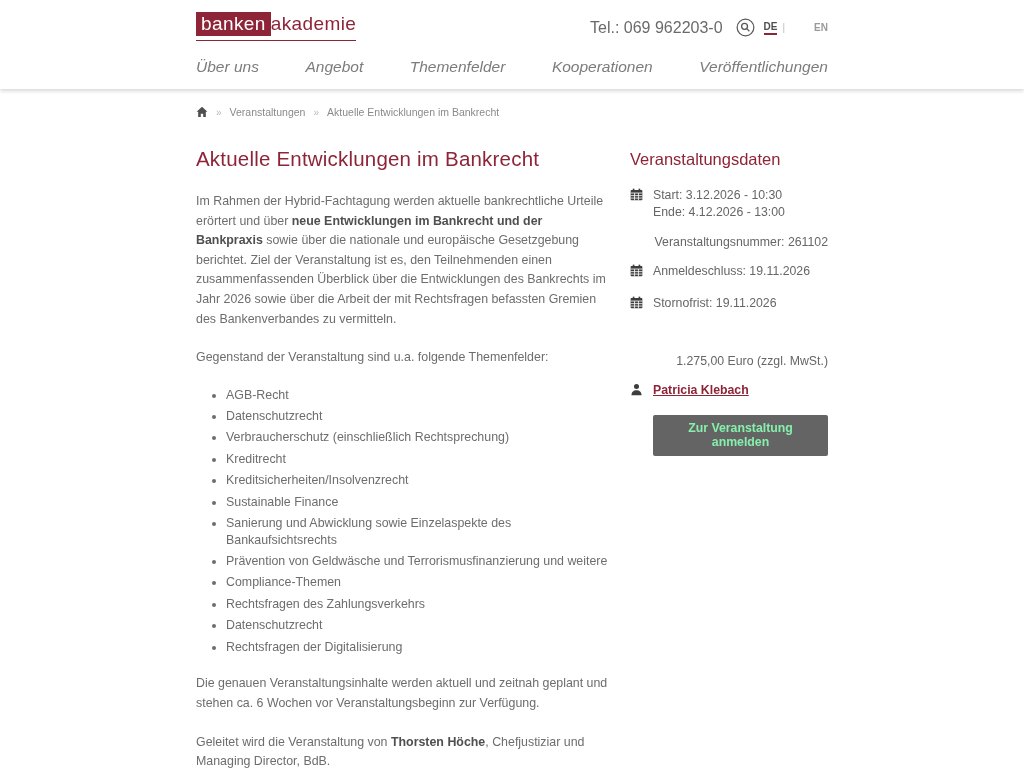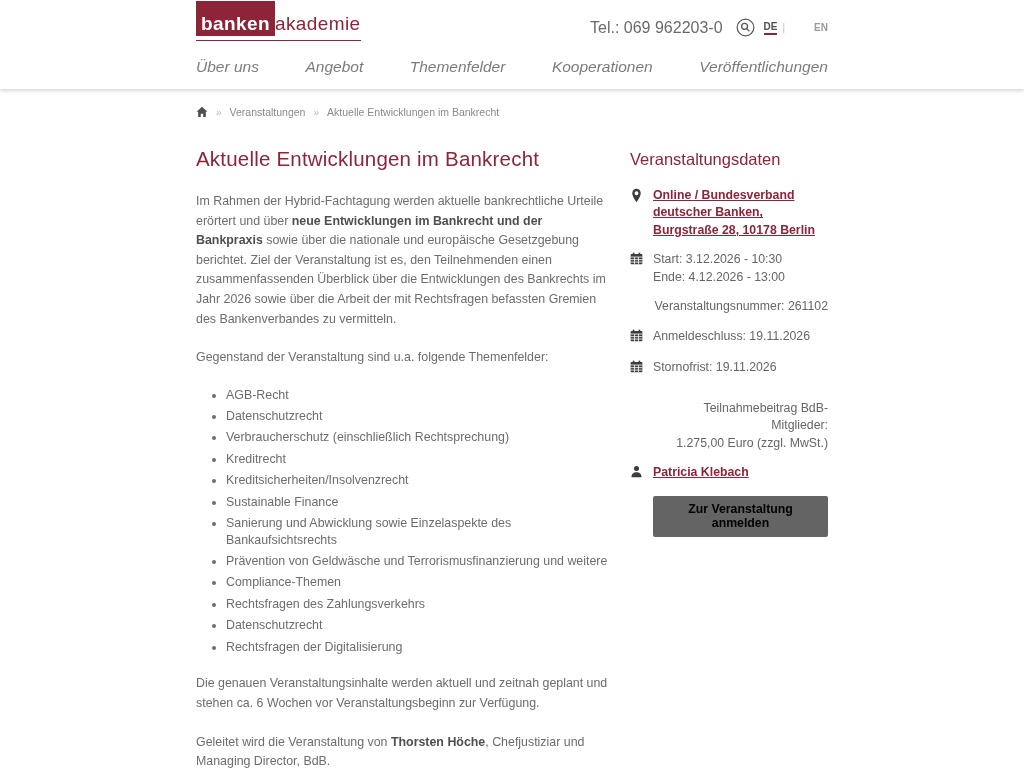--- a/index.html
+++ b/index.html
@@ -11,21 +11,21 @@
   html,body{background:#fff;}
   body{
     width:1024px;height:768px;overflow:hidden;
     font-family:"Liberation Sans",sans-serif;color:#6d6d6d;
   }
   .container{width:632px;margin:0 auto;}
   
   .header-wrap{box-shadow:0 2px 4px rgba(0,0,0,.16);padding-top:13px;background:#fff;}
   .header-top{display:flex;justify-content:space-between;align-items:flex-start;}
   .logo{display:inline-block;padding-bottom:5px;border-bottom:1px solid var(--brand);cursor:pointer;}
-  .logo-banken{background:var(--brand);color:#fff;font-weight:bold;font-size:19px;padding:12px 5px 2px;letter-spacing:.4px;}
+  .logo-banken{background:var(--brand);color:#fff;font-weight:normal;font-size:19px;padding:1px 5px 2px;letter-spacing:.4px;}
   .logo-akademie{color:var(--brand);font-size:19px;letter-spacing:.4px;}
   .header-meta{display:flex;align-items:center;gap:9px;padding-top:5px;}
   .phone{font-size:16px;color:#6a6a6a;}
   .search-btn{cursor:pointer;display:flex;align-items:center;margin-left:4px;}
   .lang{font-size:10px;font-weight:bold;display:flex;align-items:center;}
   .lang-de{color:#4f4f4f;border-bottom:2px solid var(--brand);padding-bottom:1px;cursor:pointer;}
   .lang-sep{color:#bbb;font-weight:normal;margin:0 5px;}
   .lang-en{color:#9a9a9a;cursor:pointer;margin-left:24px;}
   nav{display:flex;justify-content:space-between;margin-top:17px;padding-bottom:13px;}
   .nav-item{font-size:15.5px;color:#7c7c7c;cursor:pointer;white-space:nowrap;font-style:italic;}
@@ -45,21 +45,21 @@
   .para .b{font-weight:bold;color:#4f4f4f;}
   .topics{margin:19px 0 19px 30px;}
   .topics li{font-size:12.4px;line-height:1.36;margin-bottom:4.5px;color:#6d6d6d;}
   
   .side-col h2{font-size:16.5px;font-weight:400;color:var(--brand);margin:3px 0 18px;}
   .side-row{display:flex;gap:9px;margin-bottom:12px;font-size:12.3px;line-height:1.42;color:#666;}
   .side-row .icon{width:14px;flex-shrink:0;padding-top:1px;}
   .side-indent{margin-left:23px;margin-bottom:12px;font-size:12.3px;line-height:1.42;color:#666;text-align:right;}
   .gap-lg{margin-top:21px;}
   .side-link{color:var(--brand);font-weight:bold;text-decoration:underline;cursor:pointer;}
-  .btn{display:inline-block;background:var(--btn-bg);color:#000000;font-weight:bold;font-size:12.3px;
+  .btn{display:inline-block;background:var(--btn-bg);color:#86efac;font-weight:bold;font-size:12.3px;
        font-family:"Liberation Sans",sans-serif;padding:6px 12px 7px;border-radius:2px;margin:1px 0 0 23px;
        border:none;cursor:pointer;}
 </style>
 </head>
 <body>
 
 <div class="header-wrap">
   <div class="container">
     <div class="header-top">
       <div class="logo">
@@ -148,28 +148,20 @@
 
       <p class="para">Die genauen Veranstaltungsinhalte werden aktuell und zeitnah geplant und stehen ca. 6 Wochen vor Veranstaltungsbeginn zur Verfügung.</p>
 
       <p class="para"><span>Geleitet wird die Veranstaltung von </span><span class="b">Thorsten Höche</span><span>, Chefjustiziar und Managing Director, BdB.</span></p>
 
     </div>
 
     <div class="side-col">
       <h2>Veranstaltungsdaten</h2>
 
-      <div class="side-row">
-        <span class="icon">
-          <svg width="13" height="15" viewBox="0 0 14 16">
-            <path d="M7 0.8 C4.3 0.8 2.4 2.9 2.4 5.5 C2.4 8.8 7 15.2 7 15.2 C7 15.2 11.6 8.8 11.6 5.5 C11.6 2.9 9.7 0.8 7 0.8 Z M7 7.6 A2.1 2.1 0 1 1 7 3.4 A2.1 2.1 0 0 1 7 7.6 Z" fill="#3d3d3d" fill-rule="evenodd"></path>
-          </svg>
-        </span>
-        <span class="side-link">Online / Bundesverband deutscher Banken, Burgstraße 28, 10178 Berlin</span>
-      </div>
 
       <div class="side-row">
         <span class="icon">
           <svg width="13" height="13" viewBox="0 0 16 16">
             <rect x="0.8" y="2.6" width="14.4" height="12.6" rx="1" fill="#3d3d3d"></rect>
             <rect x="3.4" y="0.8" width="2" height="3.4" fill="#3d3d3d"></rect>
             <rect x="10.6" y="0.8" width="2" height="3.4" fill="#3d3d3d"></rect>
             <g stroke="#fff" stroke-width="1">
               <line x1="0.8" y1="6.2" x2="15.2" y2="6.2"></line>
               <line x1="5.6" y1="6.2" x2="5.6" y2="15.2"></line>
@@ -217,21 +209,21 @@
               <line x1="10.4" y1="6.2" x2="10.4" y2="15.2"></line>
               <line x1="0.8" y1="9.4" x2="15.2" y2="9.4"></line>
               <line x1="0.8" y1="12.4" x2="15.2" y2="12.4"></line>
             </g>
           </svg>
         </span>
         <span>Stornofrist: 19.11.2026</span>
       </div>
 
       <div class="side-indent gap-lg">
-        <span>Teilnahmebeitrag BdB-Mitglieder:</span><br>
+        <br>
         <span>1.275,00 Euro (zzgl. MwSt.)</span>
       </div>
 
       <div class="side-row">
         <span class="icon">
           <svg width="13" height="13" viewBox="0 0 16 16">
             <circle cx="8" cy="4.3" r="3.1" fill="#3d3d3d"></circle>
             <path d="M1.8 15 C1.8 10.6 4.9 8.9 8 8.9 C11.1 8.9 14.2 10.6 14.2 15 Z" fill="#3d3d3d"></path>
           </svg>
         </span>

